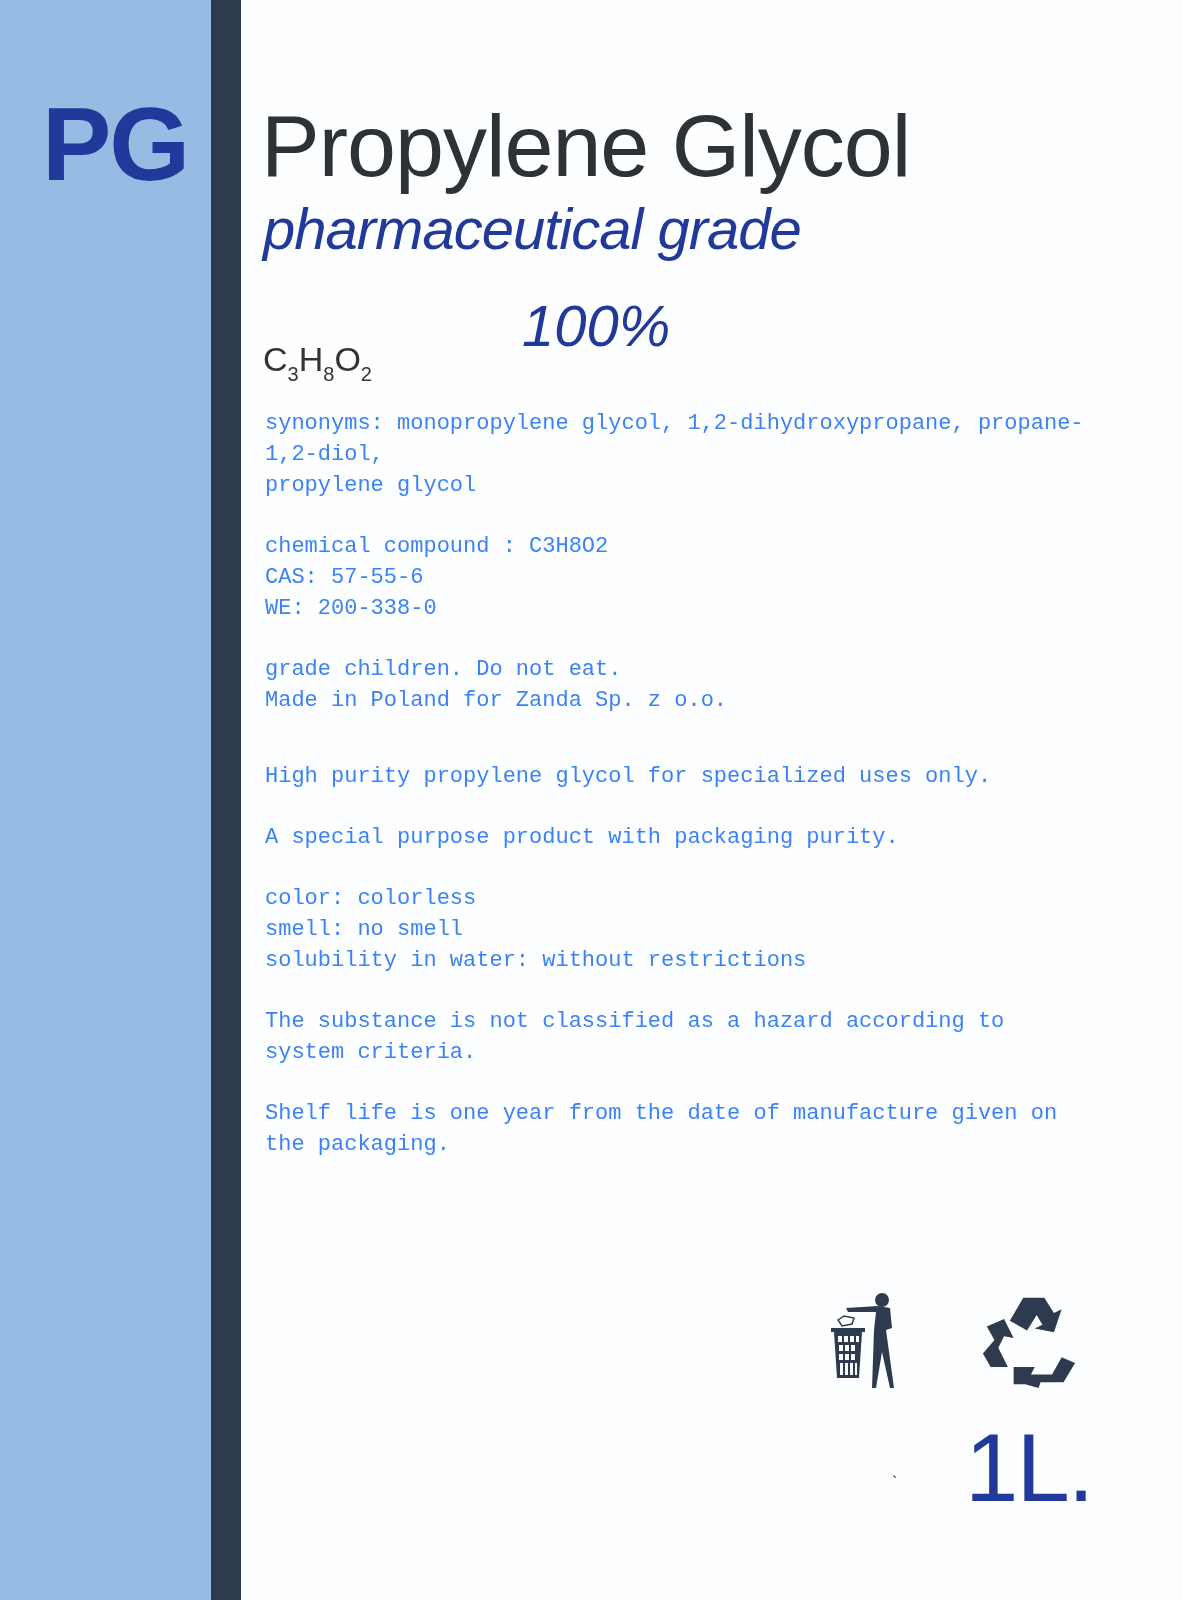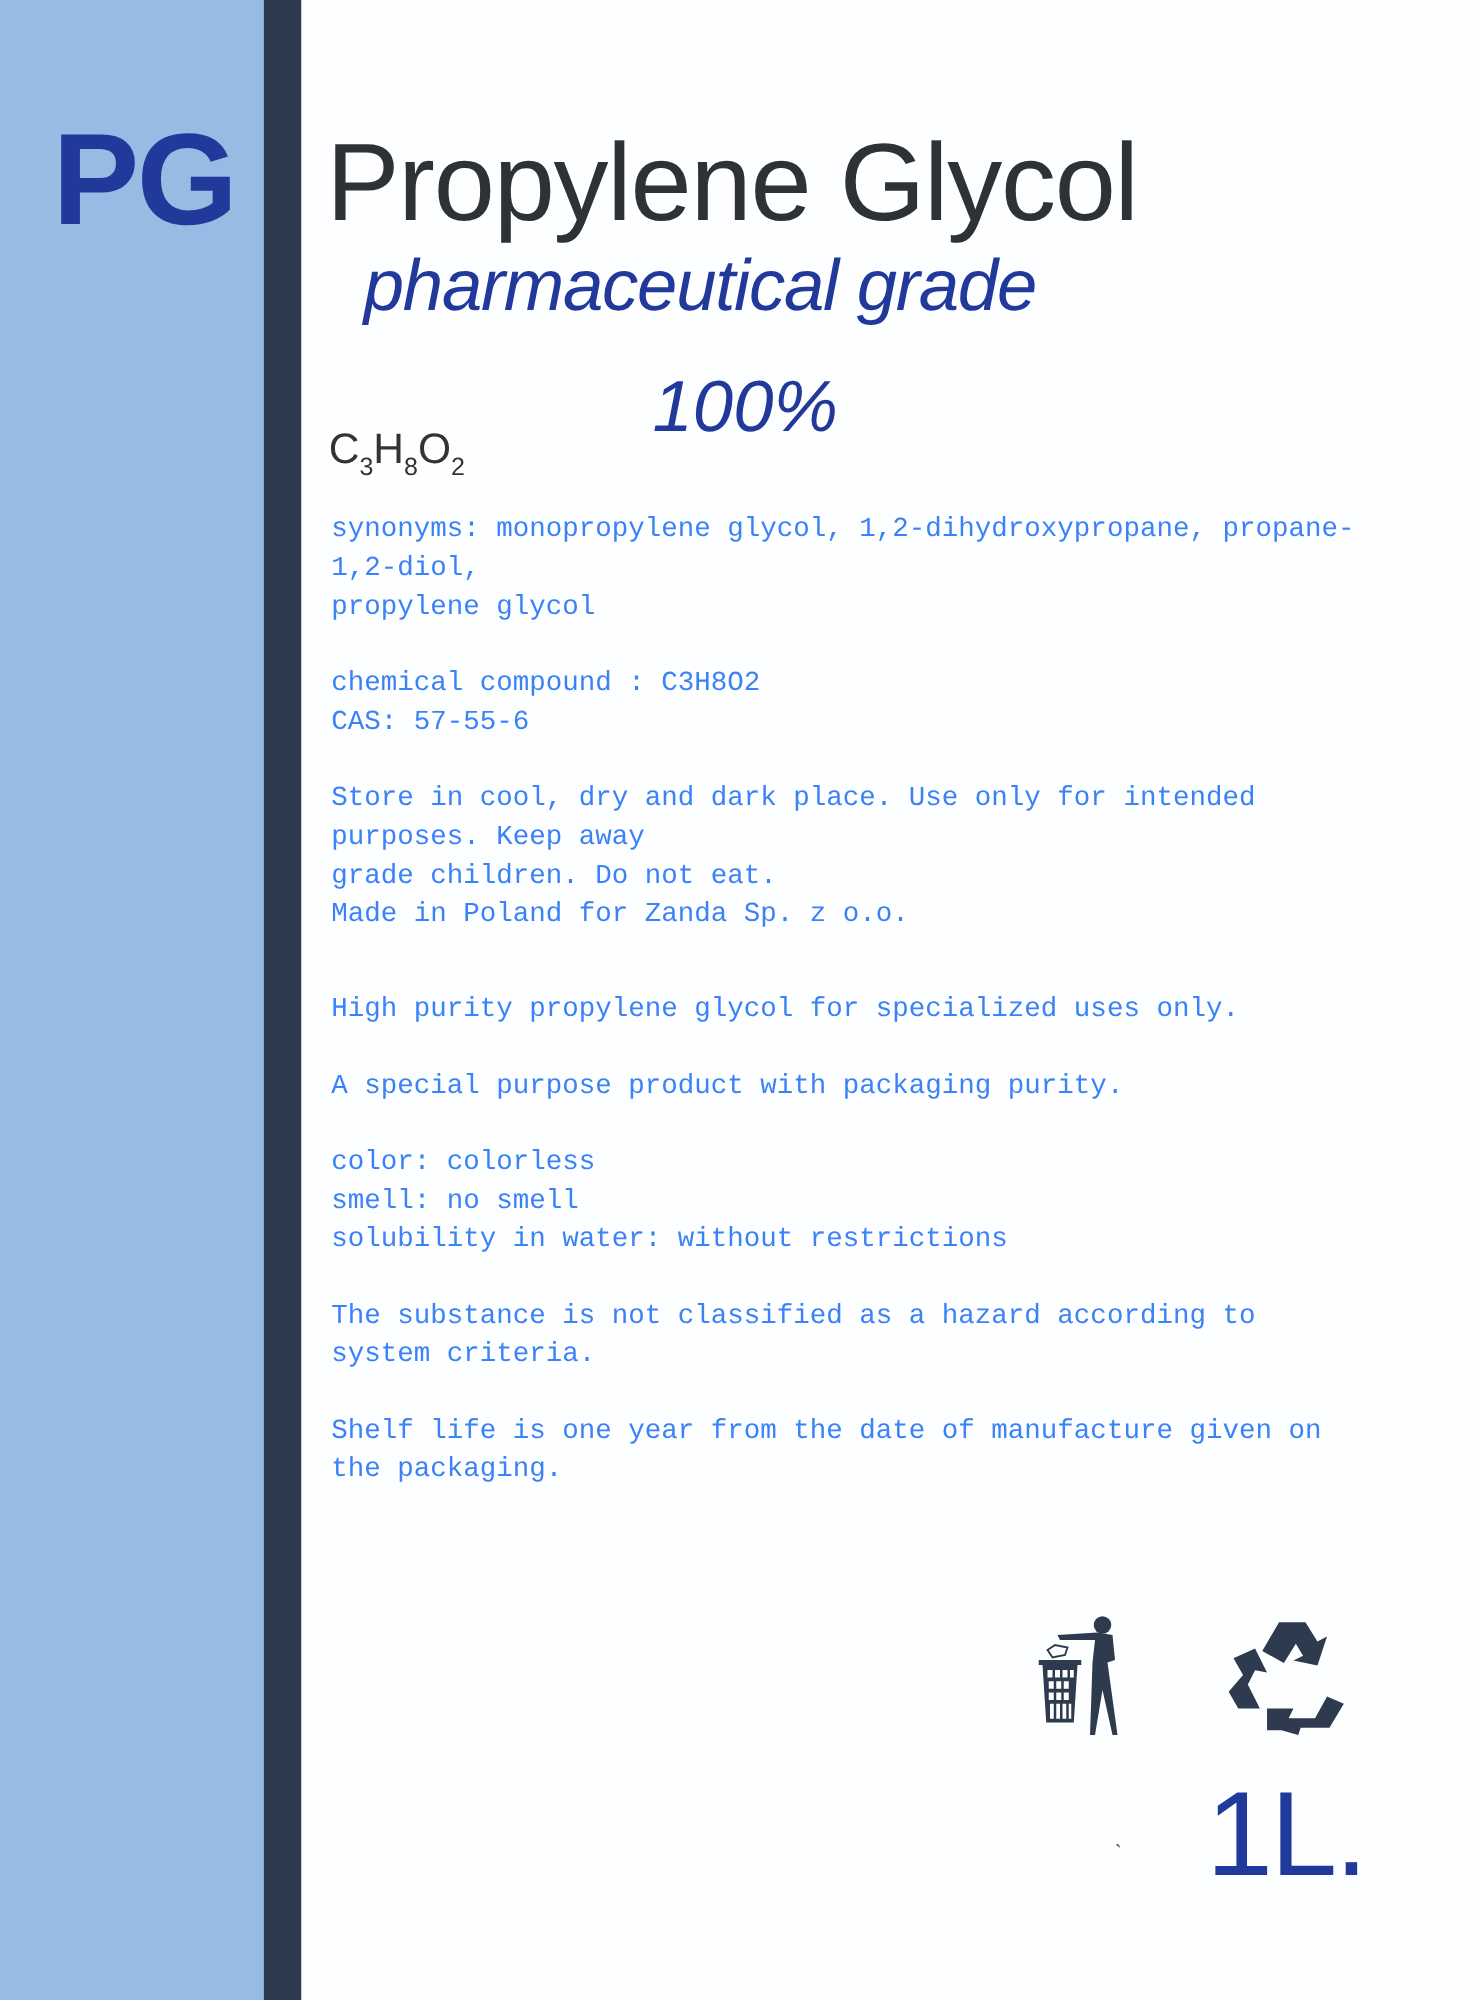--- a/index.html
+++ b/index.html
@@ -1,21 +1,21 @@
 <!DOCTYPE html>
 <html><head>
   <meta charset="utf-8">
   <style>
     html, body { margin: 0; padding: 0; }
     body { width: 1183px; height: 1600px; position: relative; background: #fdfeff; overflow: hidden; font-family: "Liberation Sans", sans-serif; }
     .band-light { position: absolute; left: 0; top: 0; width: 211px; height: 1600px; background: #97bce3; }
     .band-dark { position: absolute; left: 211px; top: 0; width: 30px; height: 1600px; background: #2e3b4f; }
     .pg { position: absolute; left: 26px; top: 92px; font-size: 104px; font-weight: 700; color: #21399a; letter-spacing: -2px; line-height: 1; margin-left: 16px; }
     .title { position: absolute; left: 261px; top: 102px; font-size: 88px; color: #2f3235; line-height: 1; letter-spacing: -1px; }
-    .subtitle { position: absolute; left: 263px; top: 200px; font-size: 58px; font-style: italic; color: #21399a; line-height: 1; letter-spacing: -1px; margin-left: 28px; }
+    .subtitle { position: absolute; left: 263px; top: 200px; font-size: 58px; font-style: italic; color: #21399a; line-height: 1; letter-spacing: -1px; }
     .pct { position: absolute; left: 522px; top: 284px; font-size: 58px; font-style: italic; color: #21399a; line-height: 1; margin-top: 13px; }
     .formula { position: absolute; left: 263px; top: 342px; font-size: 34px; color: #333; line-height: 1; }
     .formula sub { font-size: 20px; vertical-align: -10px; }
     .body { position: absolute; left: 265px; top: 408px; width: 830px; font-size: 22px; color: #3b82f6; line-height: 31px; font-family: Liberation Mono, monospace; }
     .body p { margin: 0; }
     .gap { height: 30px; }
     .gap2 { height: 45px; }
     .icon-trash { position: absolute; left: 830px; top: 1290px; width: 80px; height: 100px; }
     .icon-recycle { position: absolute; left: 980px; top: 1292px; width: 98px; height: 96px; }
     .volume { position: absolute; left: 965px; top: 1420px; font-size: 96px; color: #21399a; line-height: 1; letter-spacing: -2px; }
@@ -33,22 +33,22 @@
 <div class="pct">100%</div>
 
 <div class="formula"><span>C</span><sub>3</sub><span>H</span><sub>8</sub><span>O</span><sub>2</sub></div>
 
 <div class="body">
   <p>synonyms: monopropylene glycol, 1,2-dihydroxypropane, propane-1,2-diol,</p>
   <p>propylene glycol</p>
   <div class="gap"></div>
   <p>chemical compound : C3H8O2</p>
   <p>CAS: 57-55-6</p>
+  <p>WE: 200-338-0</p>
   <div class="gap"></div>
-  <p>Store in cool, dry and dark place. Use only for intended purposes. Keep away</p>
   <p>grade children. Do not eat.</p>
   <p>Made in Poland for Zanda Sp. z o.o.</p>
   <div class="gap2"></div>
   <p>High purity propylene glycol for specialized uses only.</p>
   <div class="gap"></div>
   <p>A special purpose product with packaging purity.</p>
   <div class="gap"></div>
   <p>color: colorless</p>
   <p>smell: no smell</p>
   <p>solubility in water: without restrictions</p>

